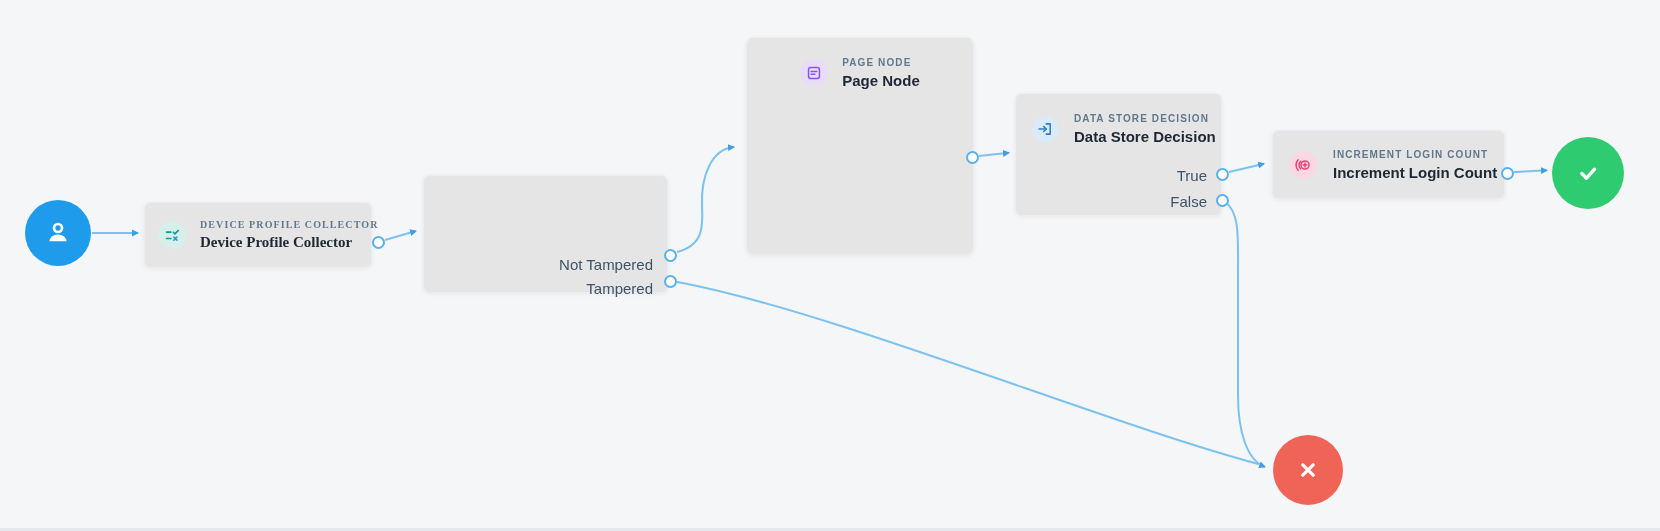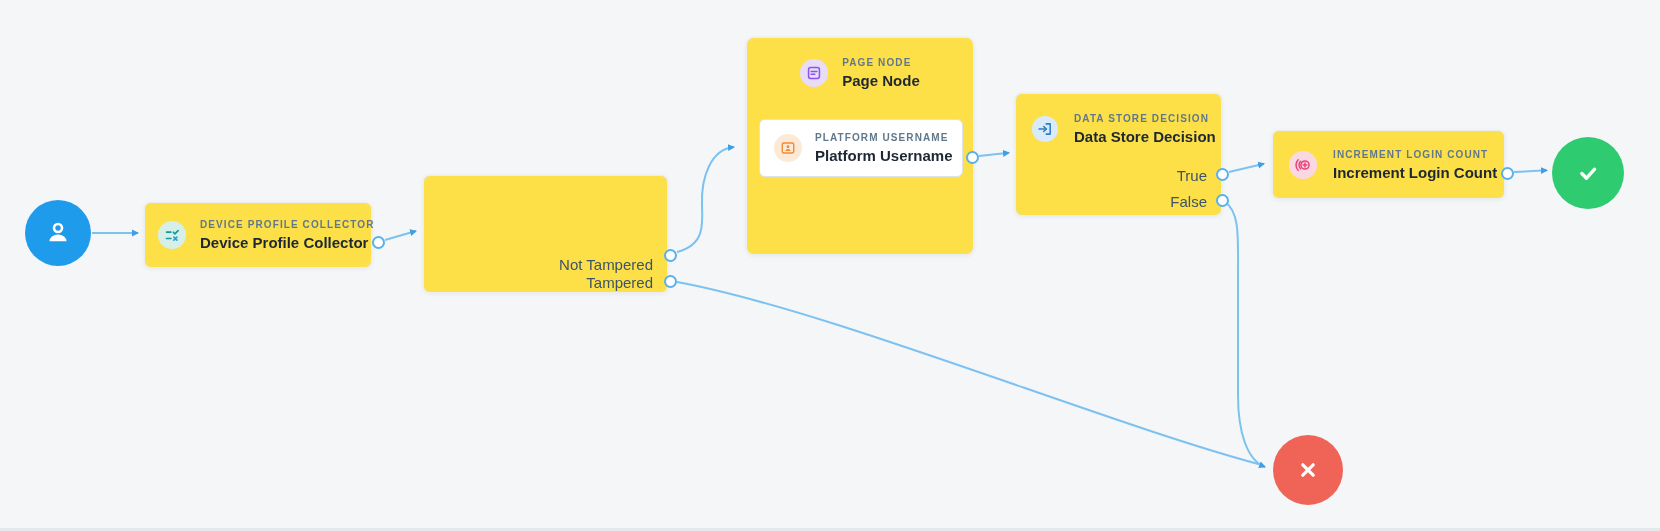--- a/index.html
+++ b/index.html
@@ -5,21 +5,21 @@
   html,body{margin:0;padding:0;}
   body{font-family:"Liberation Sans",sans-serif;}
   #canvas{
     position:relative;width:1660px;height:531px;
     background:#f5f6f8;overflow:hidden;
   }
   svg.edges{position:absolute;left:0;top:0;width:1660px;height:531px;pointer-events:none;}
   svg.edges path{pointer-events:stroke;}
 
   .node-card{
-    position:absolute;background:#fde047;border:1px solid #ecedf1;
+    position:absolute;background:#e5e5e5;border:1px solid #ecedf1;
     border-radius:7px;box-shadow:0 1px 4px rgba(25,39,58,.07);
     box-sizing:border-box;
   }
   .card-head{display:flex;align-items:center;}
   .icon-circle{
     flex:0 0 auto;border-radius:50%;display:flex;align-items:center;justify-content:center;
   }
   .ic28{width:28px;height:28px;}
   .ic26{width:26px;height:26px;}
   .teal-bg{background:#d6efe9;}
@@ -81,68 +81,55 @@
   <div class="endpoint start-node" style="left:25px;top:200px;">
     <span style="display:flex;">
       <svg width="32" height="32" viewBox="0 0 28 28">
         <circle cx="14" cy="9.6" r="3.5" fill="none" stroke="#ffffff" stroke-width="2.3"></circle>
         <path d="M6.6 21.2 a7.4 5.8 0 0 1 14.8 0 z" fill="#ffffff"></path>
       </svg>
     </span>
   </div>
 
   <div class="node-card" style="left:144px;top:202px;width:228px;height:66px;">
-    <div class="card-head" style="height:100%;padding-left:13px;gap:14px;">
+    <div class="card-head" style="height:100%;padding-left:13px;gap:14px;font-family:Liberation Serif, serif;">
       <span class="icon-circle ic28 teal-bg">
         <svg width="17" height="17" viewBox="0 0 20 20" fill="none" stroke-linecap="round" stroke-linejoin="round">
           <path d="M3 6 h5" stroke="#12999c" stroke-width="2"></path>
           <path d="M11 6.2 l1.8 1.8 L16.6 4.2" stroke="#12999c" stroke-width="2"></path>
           <path d="M3 13.5 h5" stroke="#12999c" stroke-width="2"></path>
           <path d="M11.6 11.8 l3.6 3.6 M15.2 11.8 l-3.6 3.6" stroke="#2e9fd0" stroke-width="2"></path>
         </svg>
       </span>
       <div class="head-text">
         <span class="type-label">DEVICE PROFILE COLLECTOR</span>
         <span class="node-title">Device Profile Collector</span>
       </div>
     </div>
   </div>
 
   <div class="node-card" style="left:423px;top:175px;width:245px;height:118px;">
     <span class="out-label" style="top:88px;">Not Tampered</span>
-    <span class="out-label" style="top:106px;">Tampered</span>
+    <span class="out-label" style="top:112px;">Tampered</span>
   </div>
 
   <div class="node-card" style="left:746px;top:37px;width:228px;height:218px;border-radius:8px;">
     <div class="card-head" style="padding-top:19px;gap:14px;justify-content:center;">
       <span class="icon-circle ic28 purple-bg">
         <svg width="16" height="16" viewBox="0 0 20 20" fill="none">
           <rect x="3.2" y="3.2" width="13.6" height="13.6" rx="2.6" stroke="#8a55e8" stroke-width="1.9"></rect>
           <path d="M6.4 8 h7.2 M6.4 11.6 h4.6" stroke="#8a55e8" stroke-width="1.9" stroke-linecap="round"></path>
         </svg>
       </span>
       <div class="head-text">
         <span class="type-label">PAGE NODE</span>
         <span class="node-title">Page Node</span>
       </div>
     </div>
 
-    <div class="subcard" style="left:12px;top:81px;width:204px;height:58px;gap:13px;">
-      <span class="icon-circle ic28 orange-bg">
-        <svg width="16" height="16" viewBox="0 0 20 20" fill="none">
-          <rect x="2.8" y="3.8" width="14.4" height="12.4" rx="2" stroke="#ee8a35" stroke-width="1.7"></rect>
-          <circle cx="10" cy="8.4" r="1.8" fill="#ee8a35"></circle>
-          <path d="M6.8 13.8 a3.2 2.5 0 0 1 6.4 0 z" fill="#ee8a35"></path>
-        </svg>
-      </span>
-      <div class="head-text">
-        <span class="type-label">PLATFORM USERNAME</span>
-        <span class="node-title">Platform Username</span>
-      </div>
-    </div>
 
   </div>
 
   <div class="node-card" style="left:1272px;top:130px;width:233px;height:69px;">
     <div class="card-head" style="height:100%;padding-left:16px;gap:16px;">
       <span class="icon-circle ic28 pink-bg">
         <svg width="18" height="18" viewBox="0 0 20 20" fill="none" stroke-linecap="round">
           <circle cx="12.2" cy="10" r="4.5" stroke="#e8447c" stroke-width="1.7"></circle>
           <path d="M12.2 7.9 v4.2 M10.1 10 h4.2" stroke="#e8447c" stroke-width="1.7"></path>
           <path d="M7.3 5.8 a6 6 0 0 0 0 8.4" stroke="#e8447c" stroke-width="1.7"></path>

